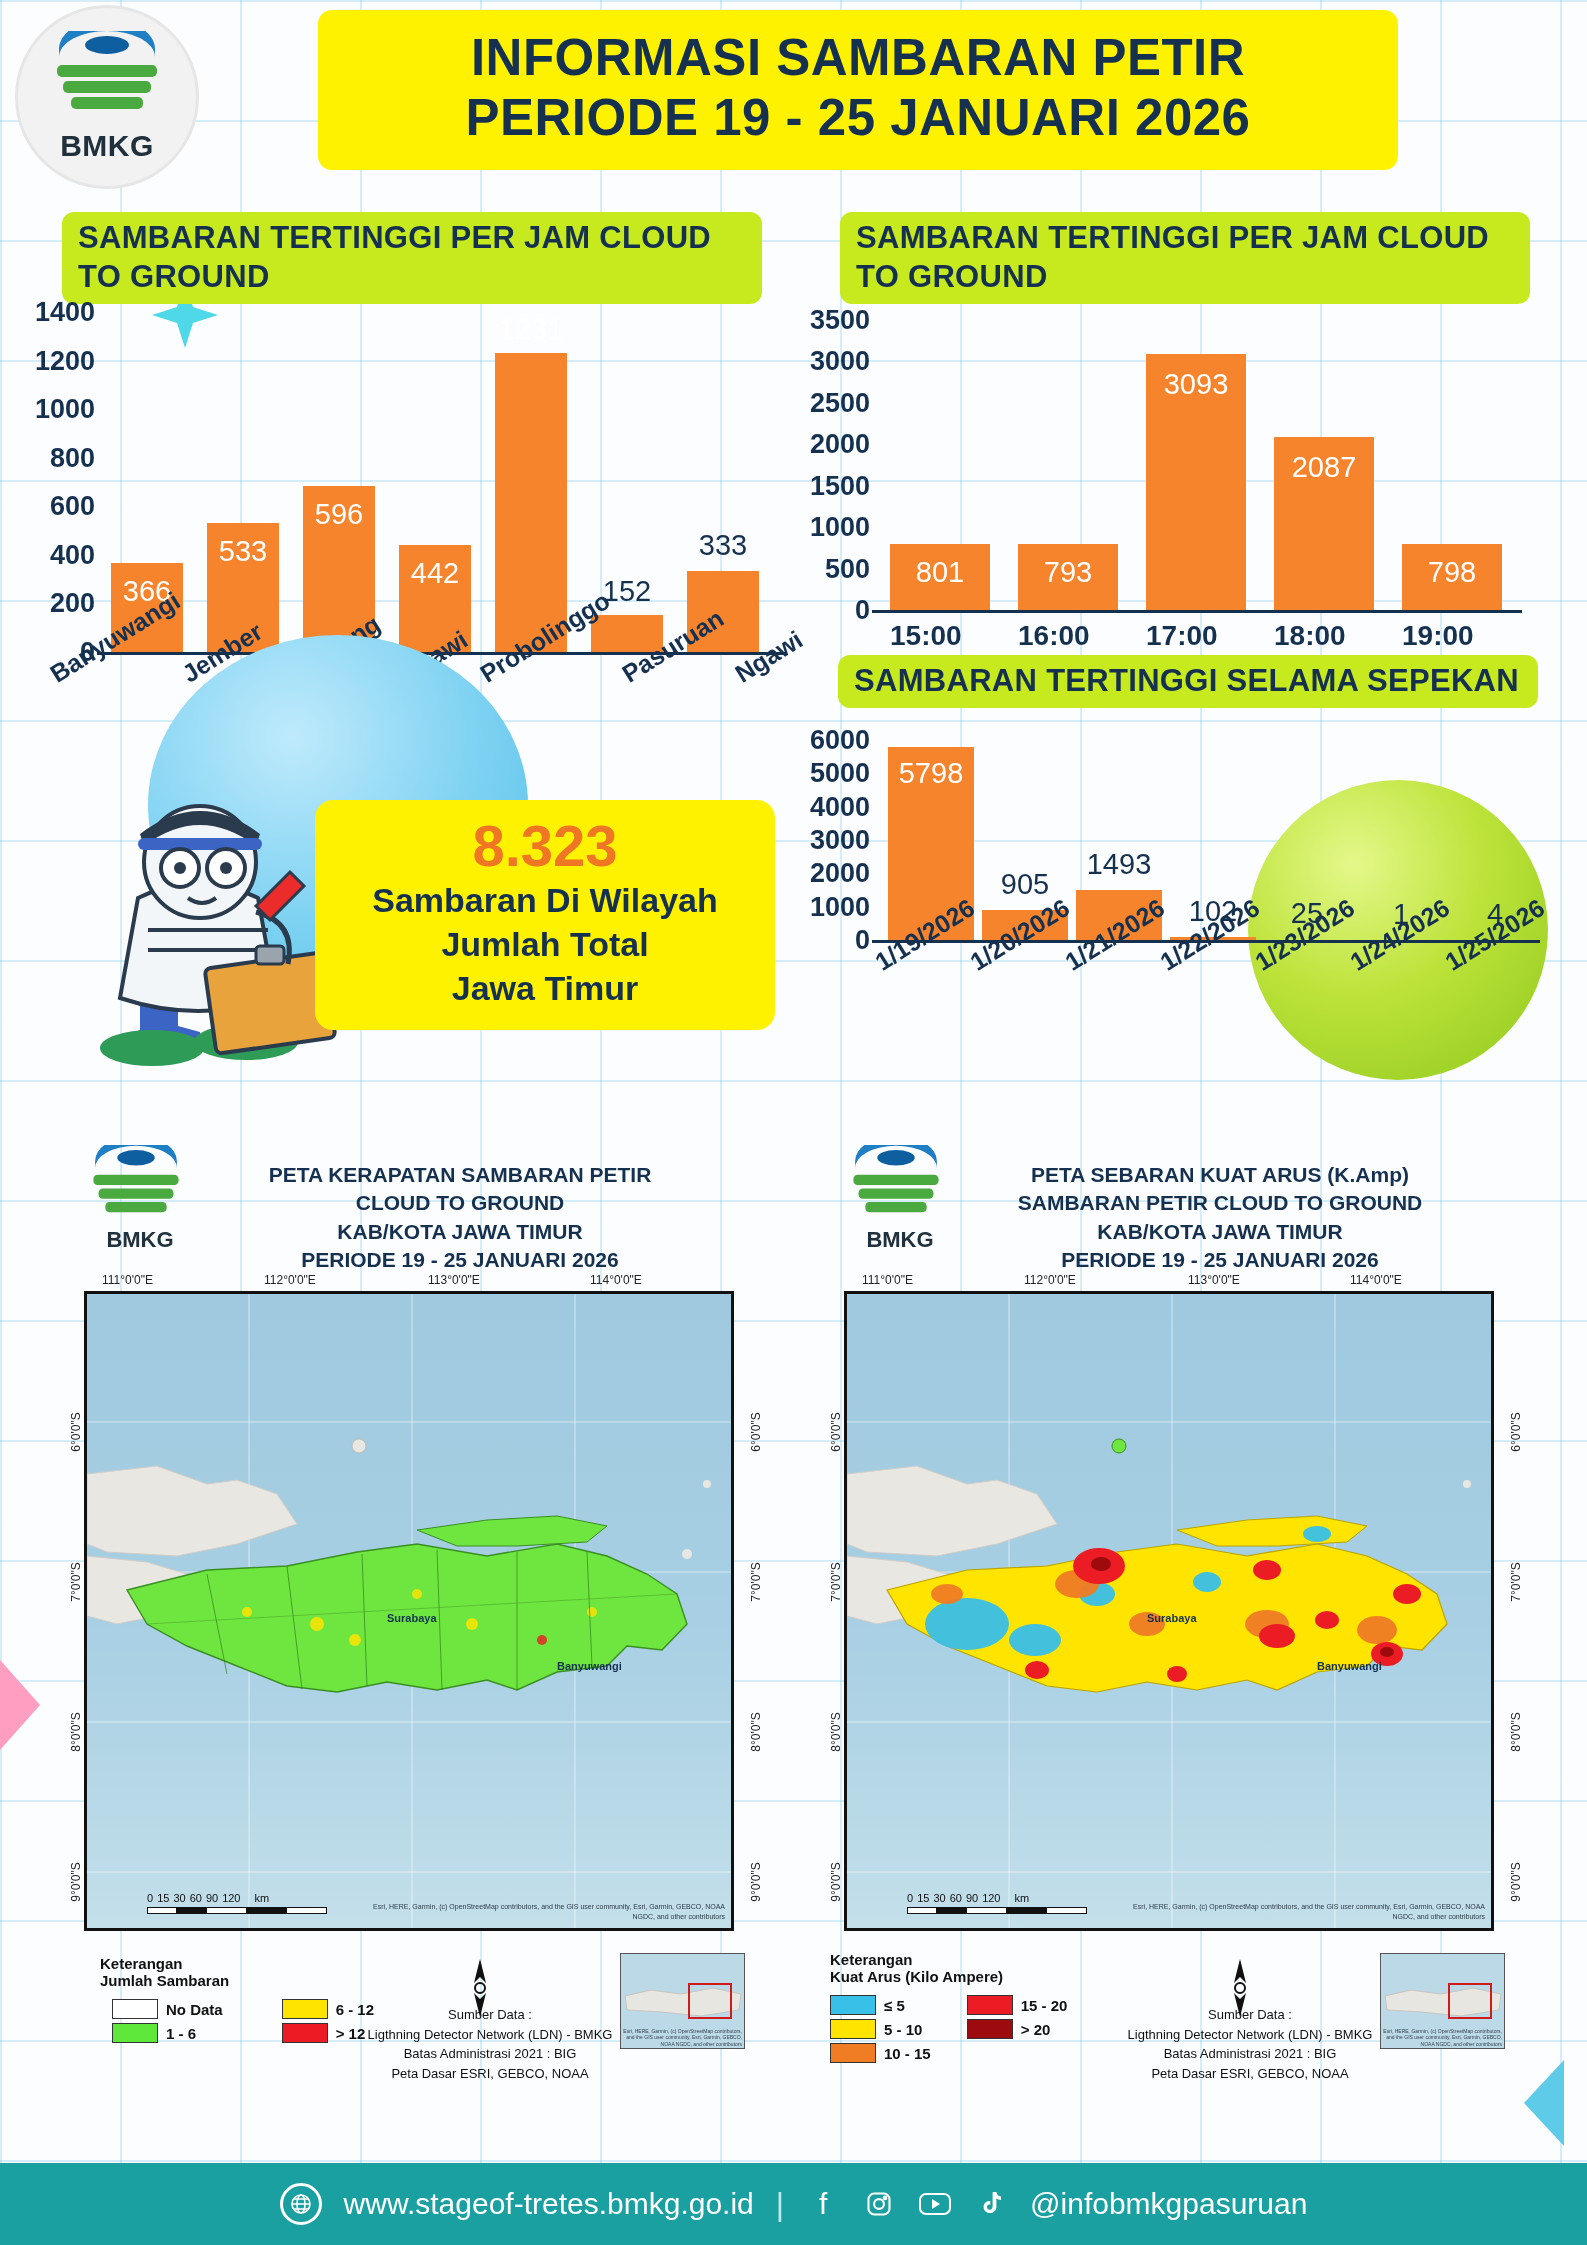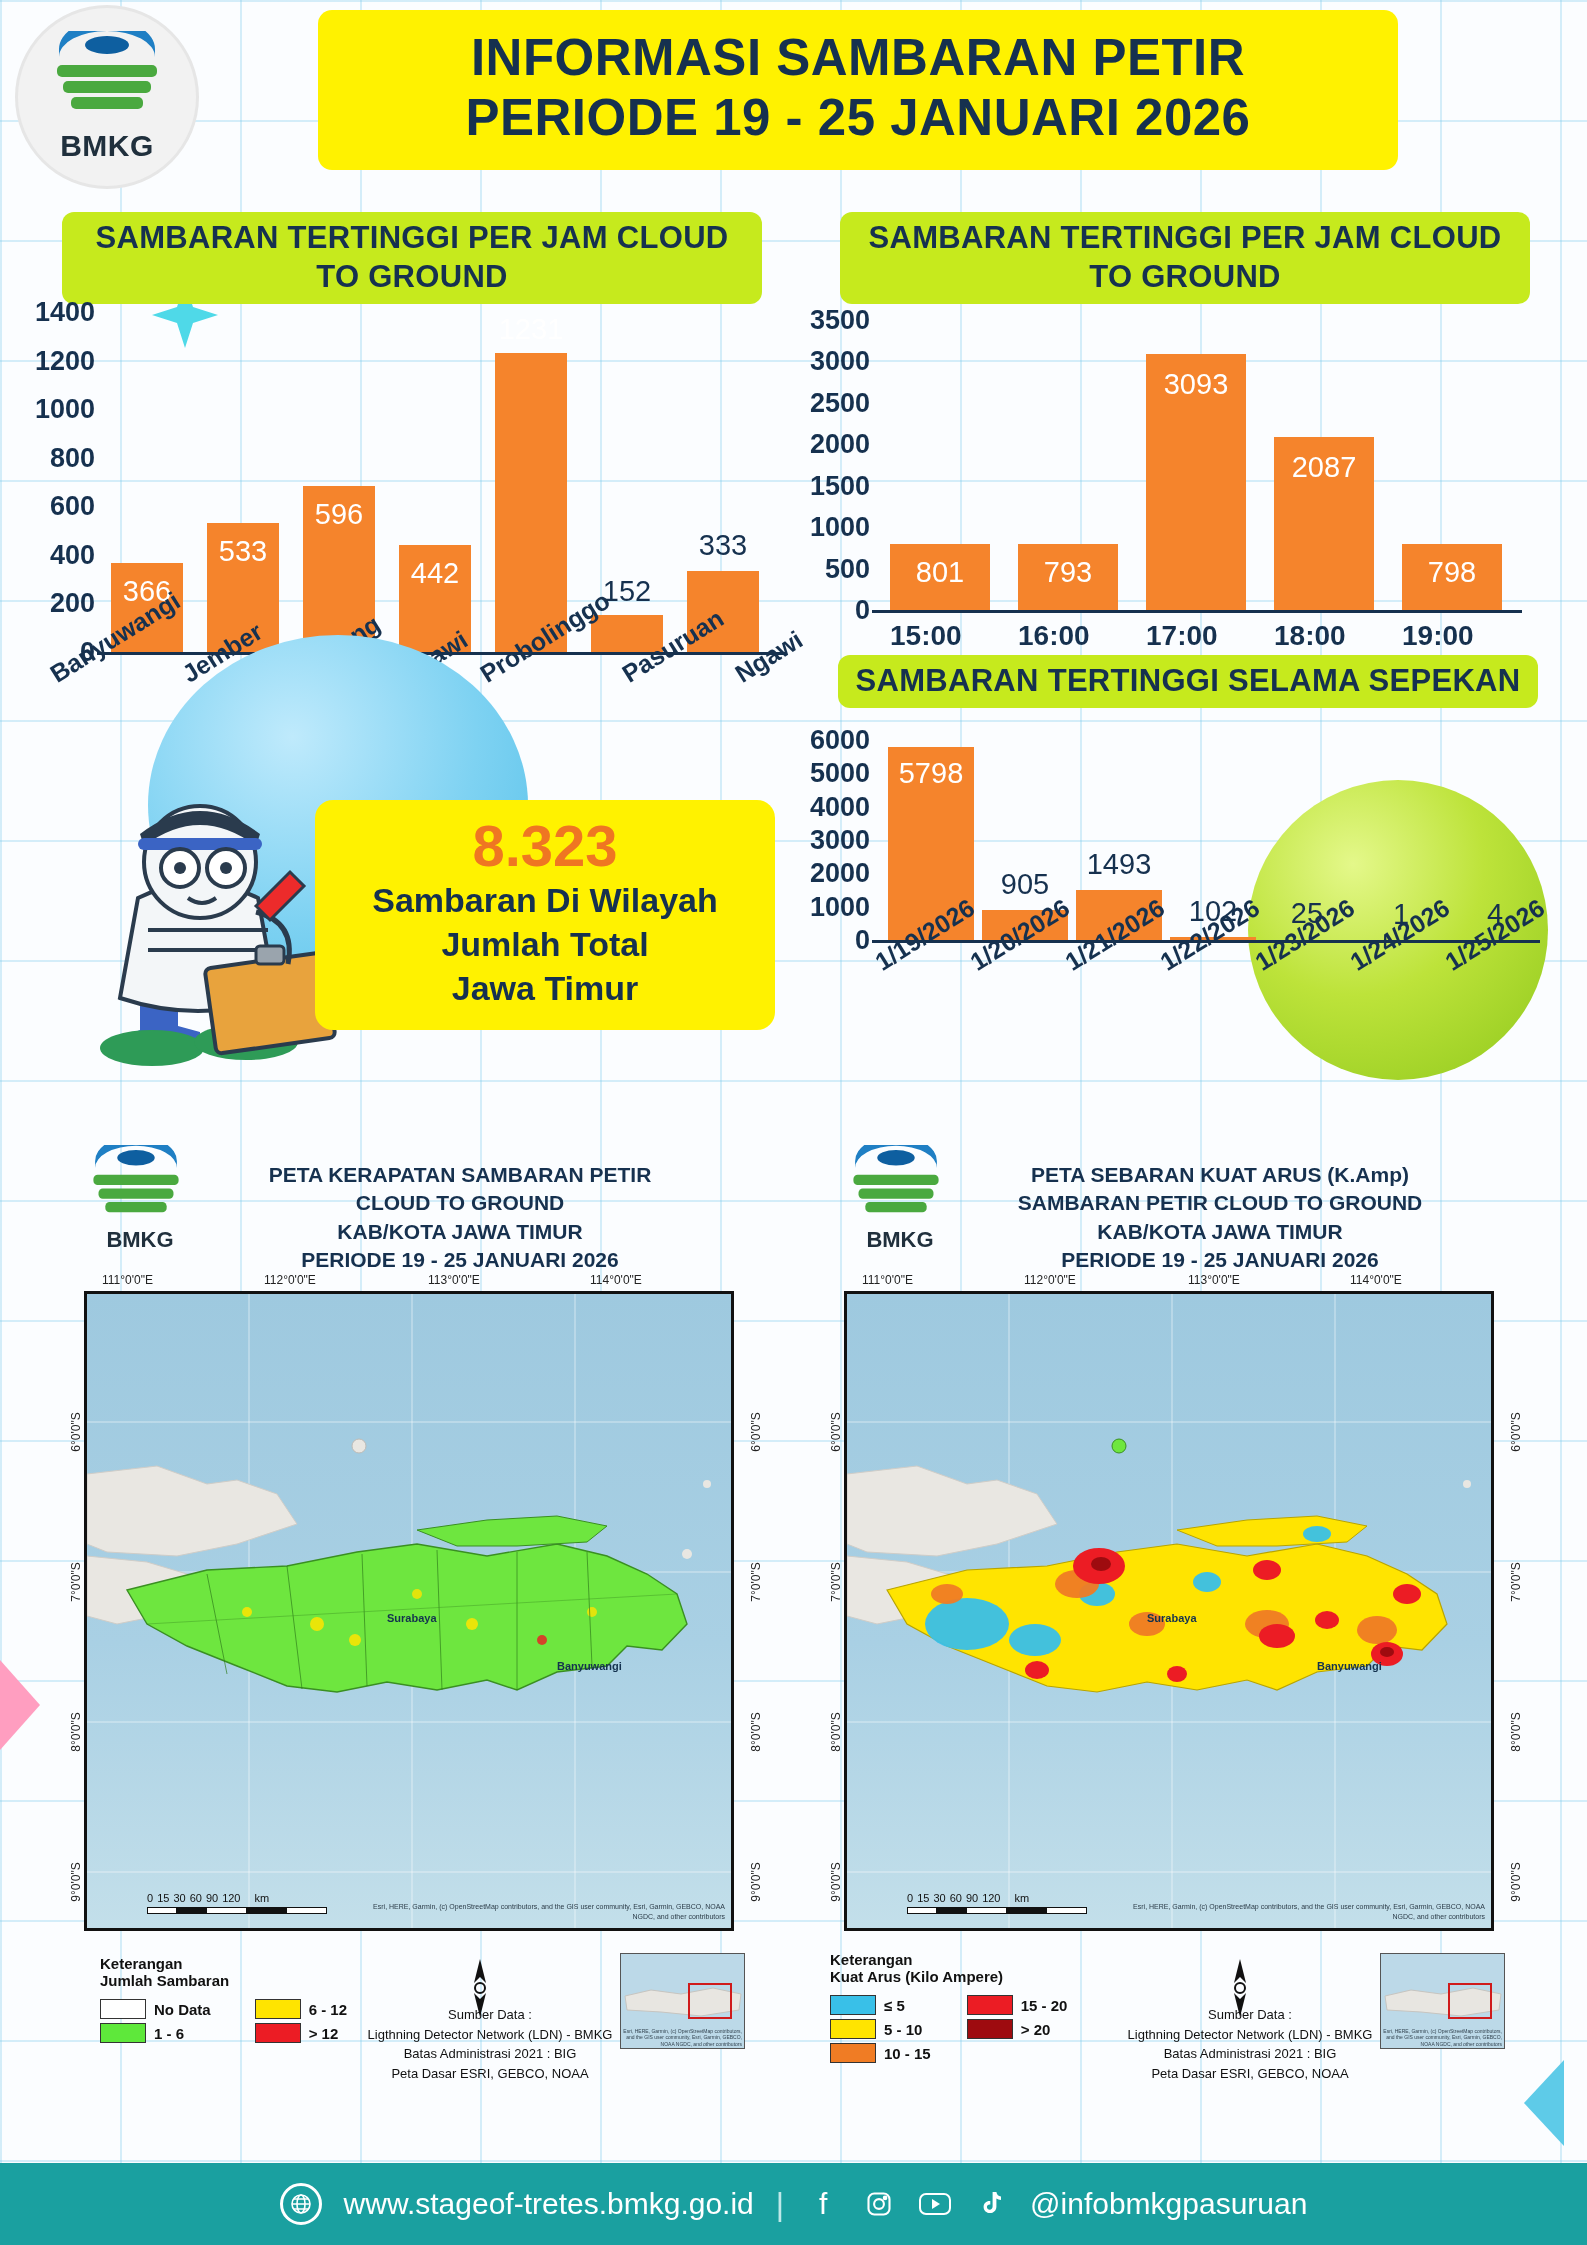--- a/index.html
+++ b/index.html
@@ -32,21 +32,21 @@
     padding: 18px 10px 22px;
     text-align: center;
   }
   .title-box h1 {
     font-size: 51px; font-weight: bold; color: #16314f; line-height: 1.18;
     letter-spacing: .5px;
   }
   
   .sect-title {
     background: #c6ea1d; color: #16314f; font-weight: bold;
-    border-radius: 12px; text-align: center; padding: 7px 16px;
+    border-radius: 12px; padding: 7px 16px;
     font-size: 31px; line-height: 1.25; letter-spacing: .3px;
   }
   
   .chart { position: absolute; }
   .ytick {
     position: absolute; right: 100%; transform: translateY(-50%);
     font-size: 27px; font-weight: bold; color: #16314f;
     padding-right: 10px; white-space: nowrap;
   }
   .plot { position: absolute; border-left: 0; }
@@ -426,21 +426,21 @@
     <div class="coord v" style="left:-4px;top:580px;transform:rotate(-90deg);">8°0'0"S</div>
     <div class="coord v" style="left:-4px;top:730px;transform:rotate(-90deg);">9°0'0"S</div>
     <div class="coord v" style="left:676px;top:280px;transform:rotate(-90deg);">6°0'0"S</div>
     <div class="coord v" style="left:676px;top:430px;transform:rotate(-90deg);">7°0'0"S</div>
     <div class="coord v" style="left:676px;top:580px;transform:rotate(-90deg);">8°0'0"S</div>
     <div class="coord v" style="left:676px;top:730px;transform:rotate(-90deg);">9°0'0"S</div>
 
     <div class="legend-box" style="left:40px;top:810px;width:290px;">
       <div class="legend-title">Keterangan</div>
       <div class="legend-title">Jumlah Sambaran</div>
-      <div style="display:flex;gap:44px;margin-top:6px;">
+      <div style="display:flex;gap:59px;margin-top:6px;margin-left:12px;">
         <div>
           <div class="legend-row">
             <span class="sw" style="background:#ffffff"></span>
             <span class="legend-lbl">No Data</span>
           </div>
           <div class="legend-row">
             <span class="sw" style="background:#5ee83b"></span>
             <span class="legend-lbl">1 - 6</span>
           </div>
         </div>

